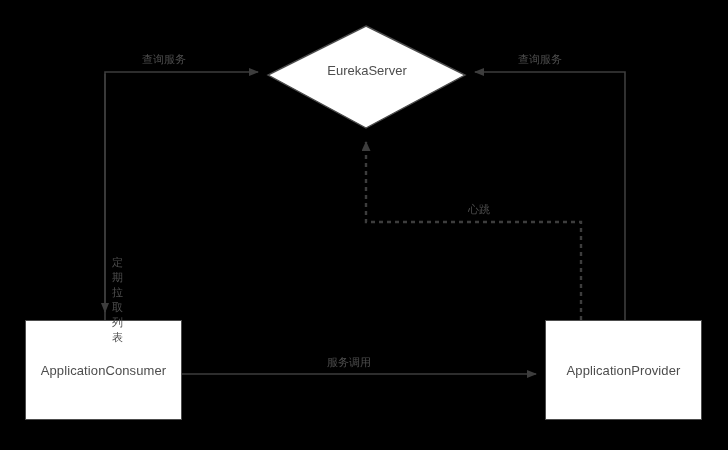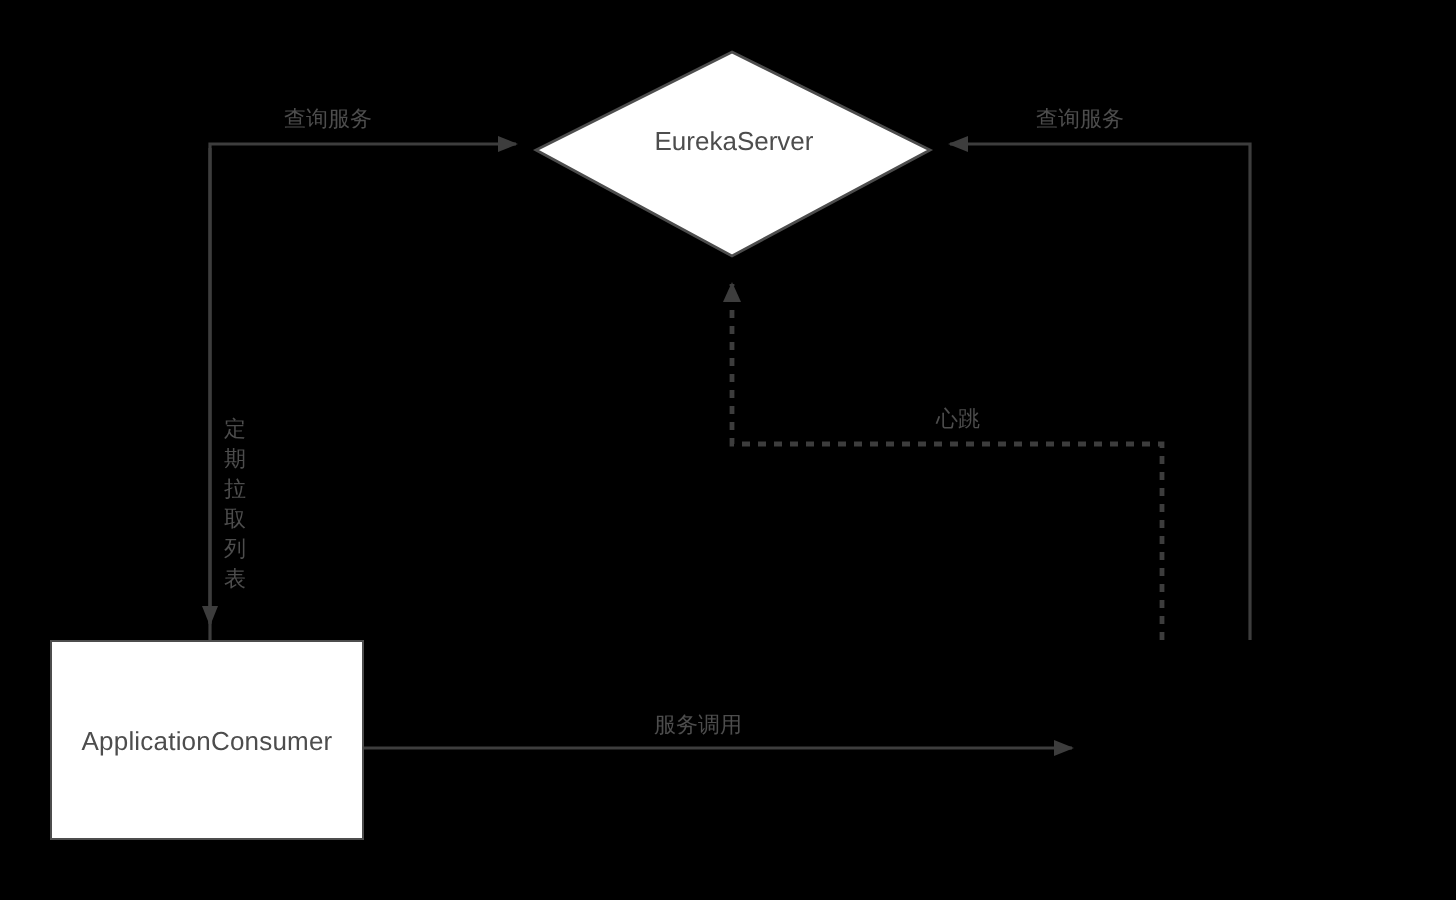--- a/index.html
+++ b/index.html
@@ -58,20 +58,21 @@
   }
   .edge-label-vertical {
     position: absolute;
     color: #4d4d4d;
     font-size: 11px;
     font-family: "Liberation Sans", "DejaVu Sans", sans-serif;
     width: 13px;
     line-height: 15px;
     text-align: center;
     word-break: break-all;
+    margin-top: 47px;
   }
   #consumer-box {
     left: 25px;
     top: 320px;
     width: 157px;
     height: 100px;
   }
   #provider-box {
     left: 545px;
     top: 320px;
@@ -106,20 +107,23 @@
 
     <path d="M182,374 L536,374" fill="none" stroke="#3d3d3d" stroke-width="1.6" marker-end="url(#arrowhead)"></path>
   </svg>
 
   <div class="diamond-label">EurekaServer</div>
 
   <div id="consumer-box" class="node-box">
     <span class="node-label">ApplicationConsumer</span>
   </div>
 
+  <div id="provider-box" class="node-box">
+    <span class="node-label">ApplicationProvider</span>
+  </div>
 
   <div class="edge-label" style="left:142px; top:52px;">查询服务</div>
 
   <div class="edge-label" style="left:518px; top:52px;">查询服务</div>
 
   <div class="edge-label-vertical" style="left:111px; top:208px;">定期拉取列表</div>
 
   <div class="edge-label" style="left:468px; top:202px;">心跳</div>
 
   <div class="edge-label" style="left:327px; top:355px;">服务调用</div>

